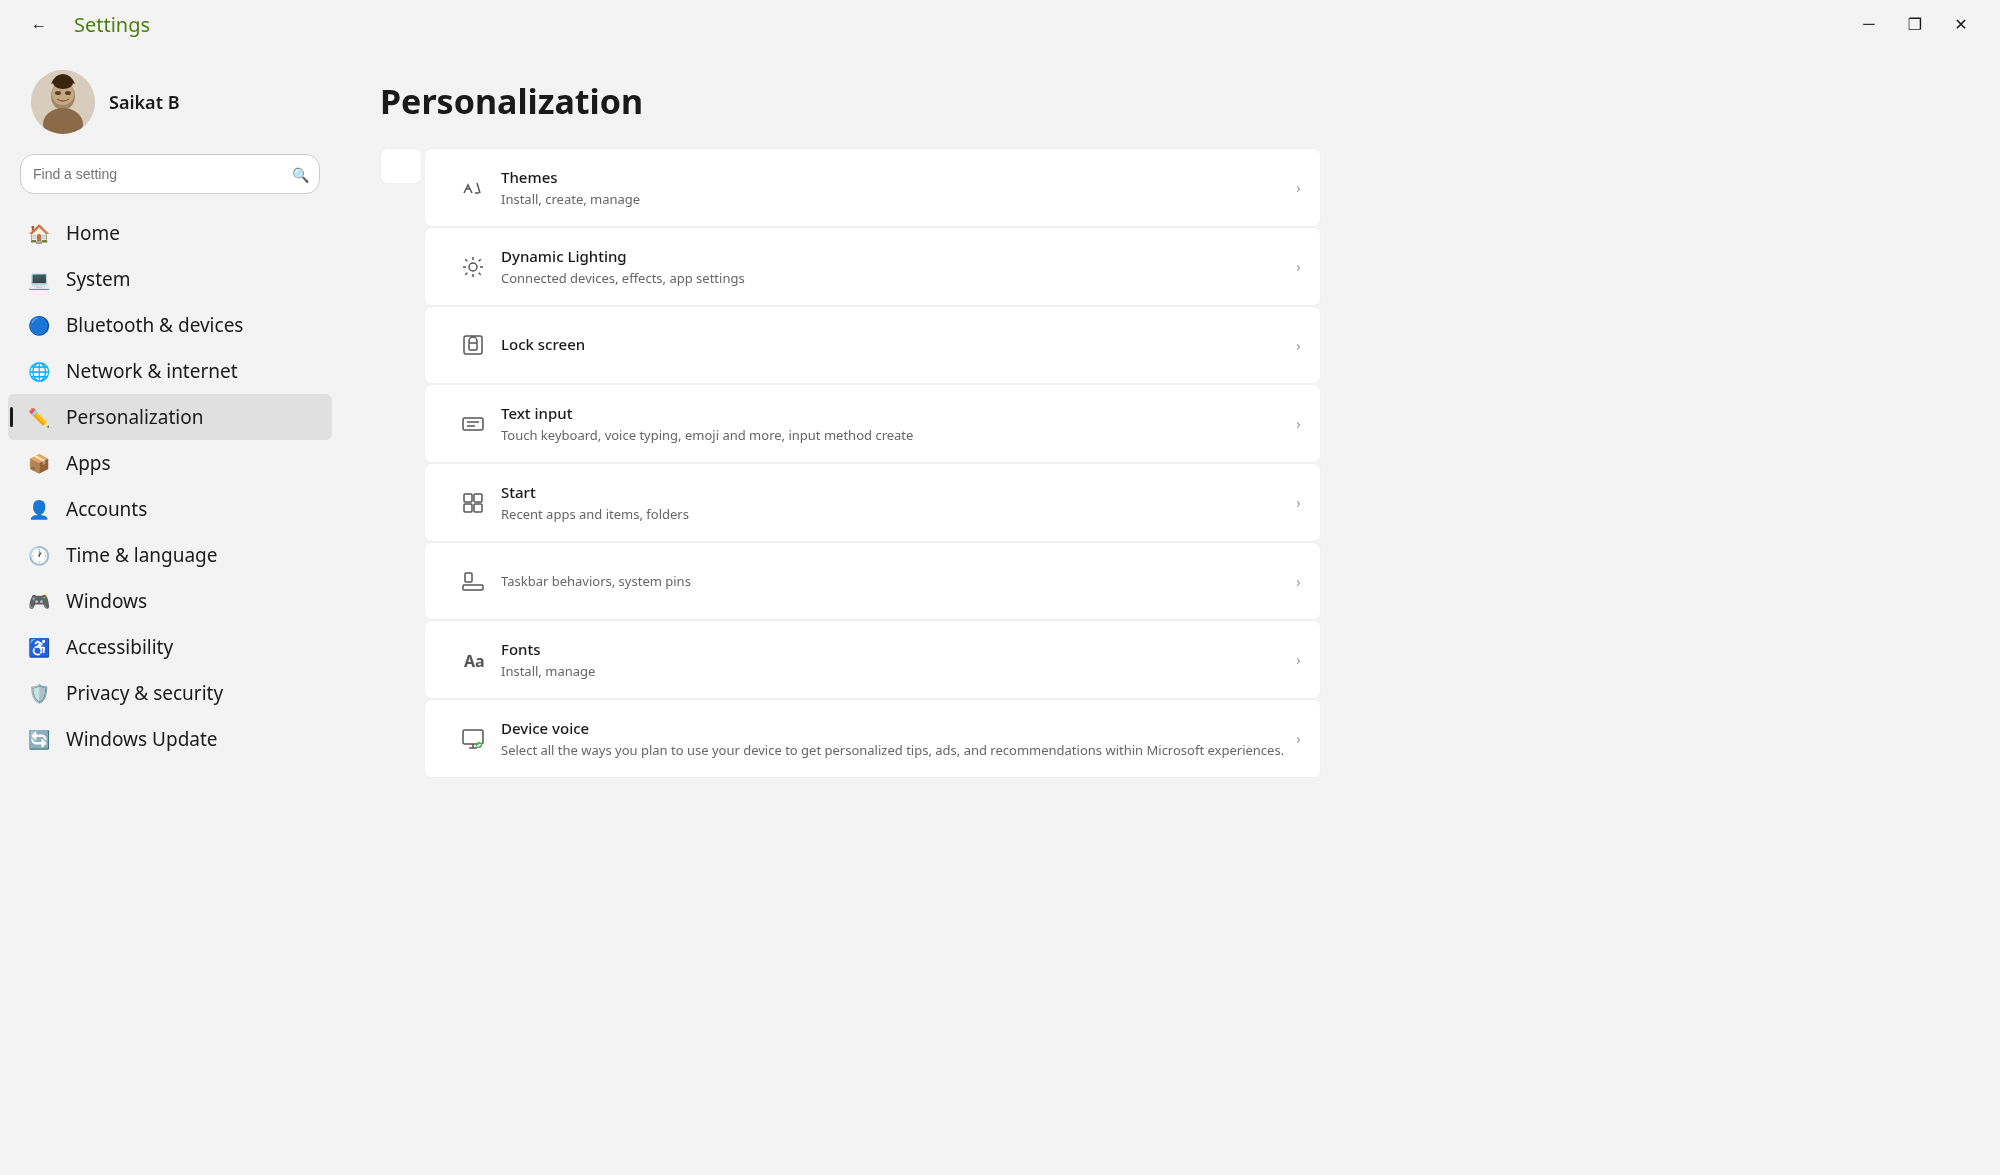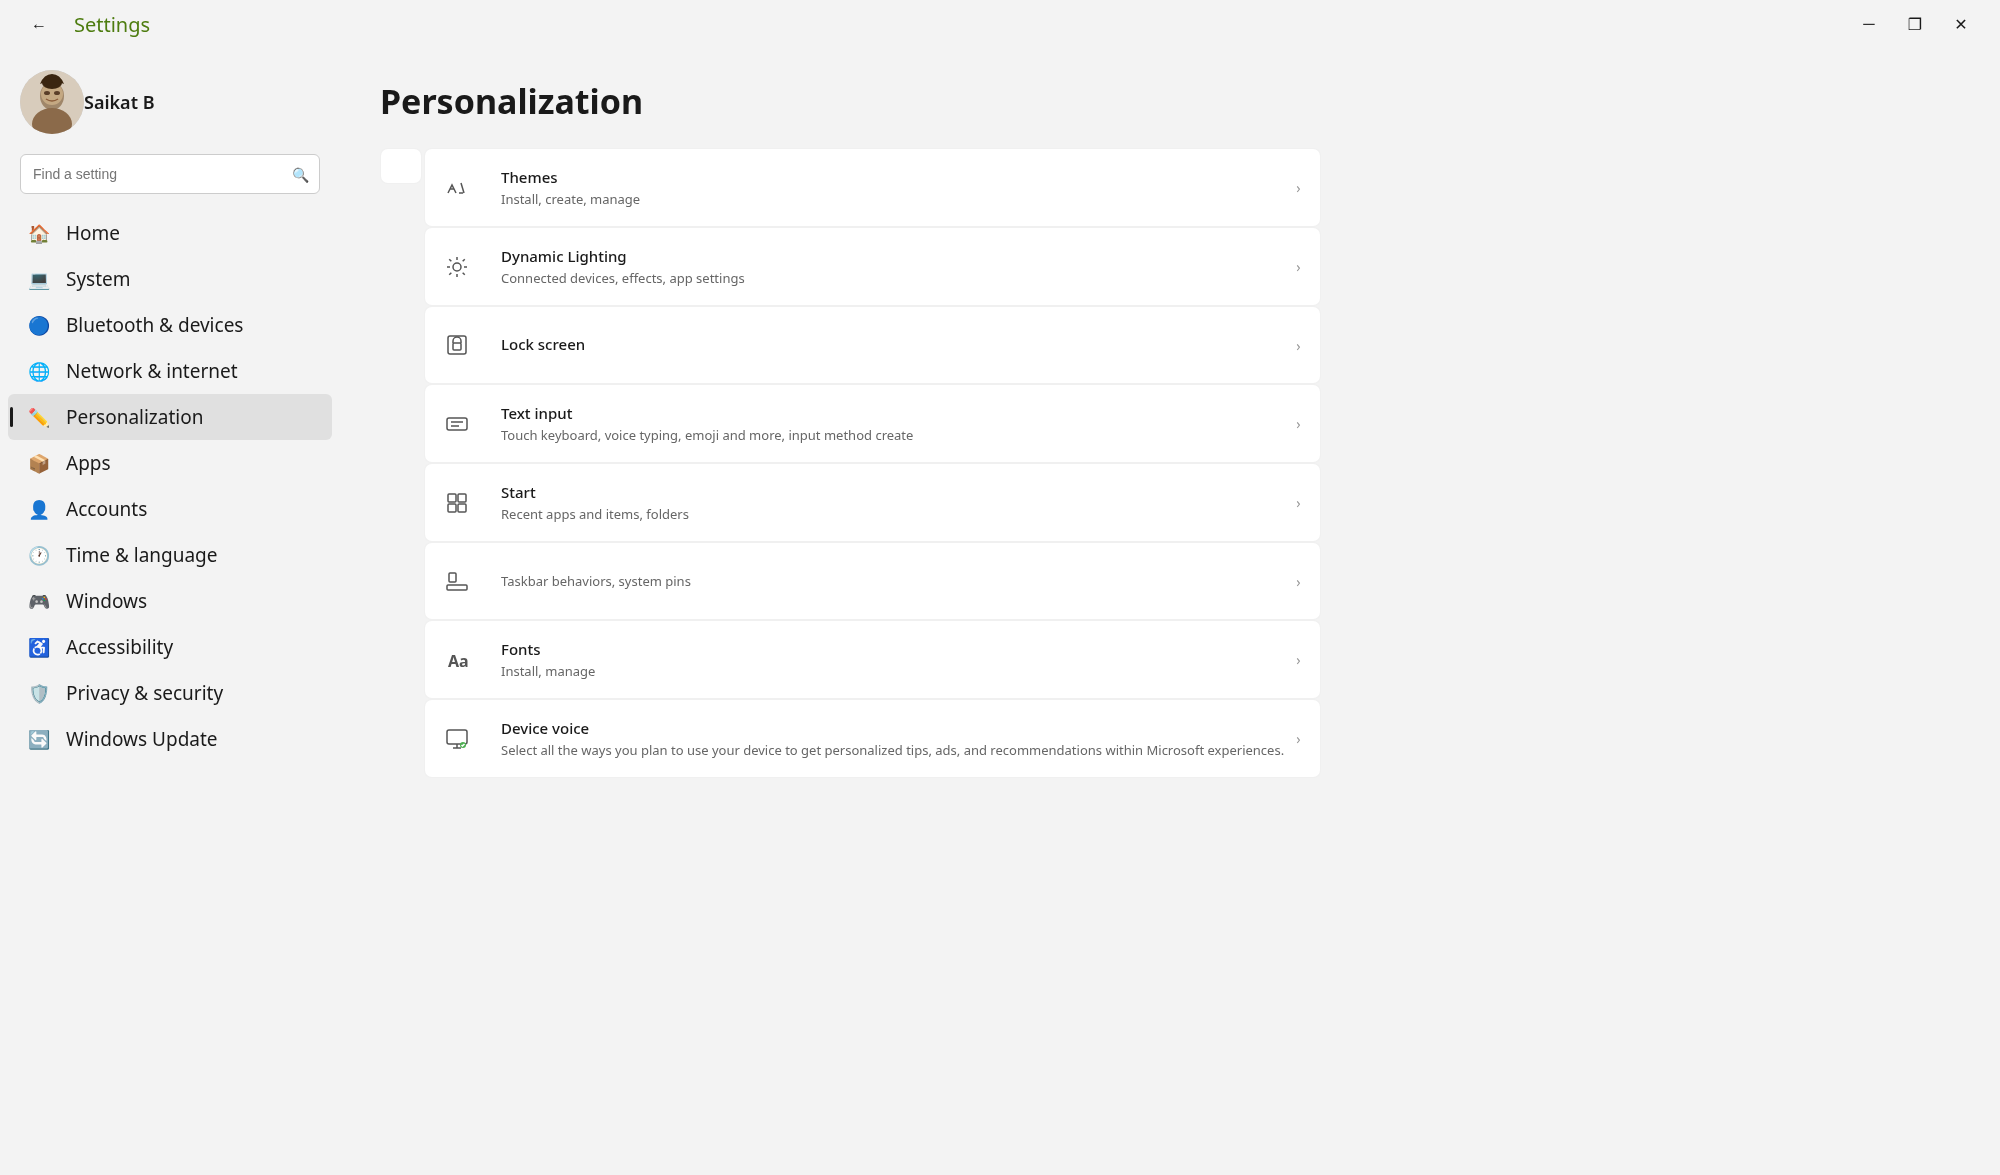--- a/index.html
+++ b/index.html
@@ -64,21 +64,23 @@
       flex-direction: column;
       padding: 12px 0;
       overflow-y: auto;
       flex-shrink: 0;
     }
 
     
     .user-profile {
       display: flex;
       align-items: center;
+      gap: 14px;
       padding: 10px 20px 20px 20px;
+      margin-left: 11px;
     }
     .user-avatar {
       width: 64px;
       height: 64px;
       border-radius: 50%;
       background: #ccc;
       overflow: hidden;
       flex-shrink: 0;
       display: flex;
       align-items: center;
@@ -95,21 +97,21 @@
     }
 
     
     .search-container {
       margin: 0 20px 16px 20px;
       position: relative;
     }
     .search-input {
       width: 100%;
       height: 40px;
-      border-radius: 6px;
+      border-radius: 14px;
       border: 1px solid #ccc;
       background: white;
       padding: 0 36px 0 12px;
       font-size: 14px;
       color: #555;
       outline: none;
     }
     .search-icon-wrap {
       position: absolute;
       right: 10px;
@@ -188,21 +190,21 @@
       padding: 18px 20px;
       cursor: pointer;
       transition: background 0.1s;
       border: 1px solid rgba(0,0,0,0.06);
     }
     .settings-item-icon {
       width: 40px;
       height: 40px;
       display: flex;
       align-items: center;
-      justify-content: flex-start;
+      justify-content: flex-end;
       flex-shrink: 0;
       color: #555;
       font-size: 20px;
       margin-right: 16px;
     }
     .settings-item-text {
       flex: 1;
     }
     .settings-item-title {
       font-size: 15px;

